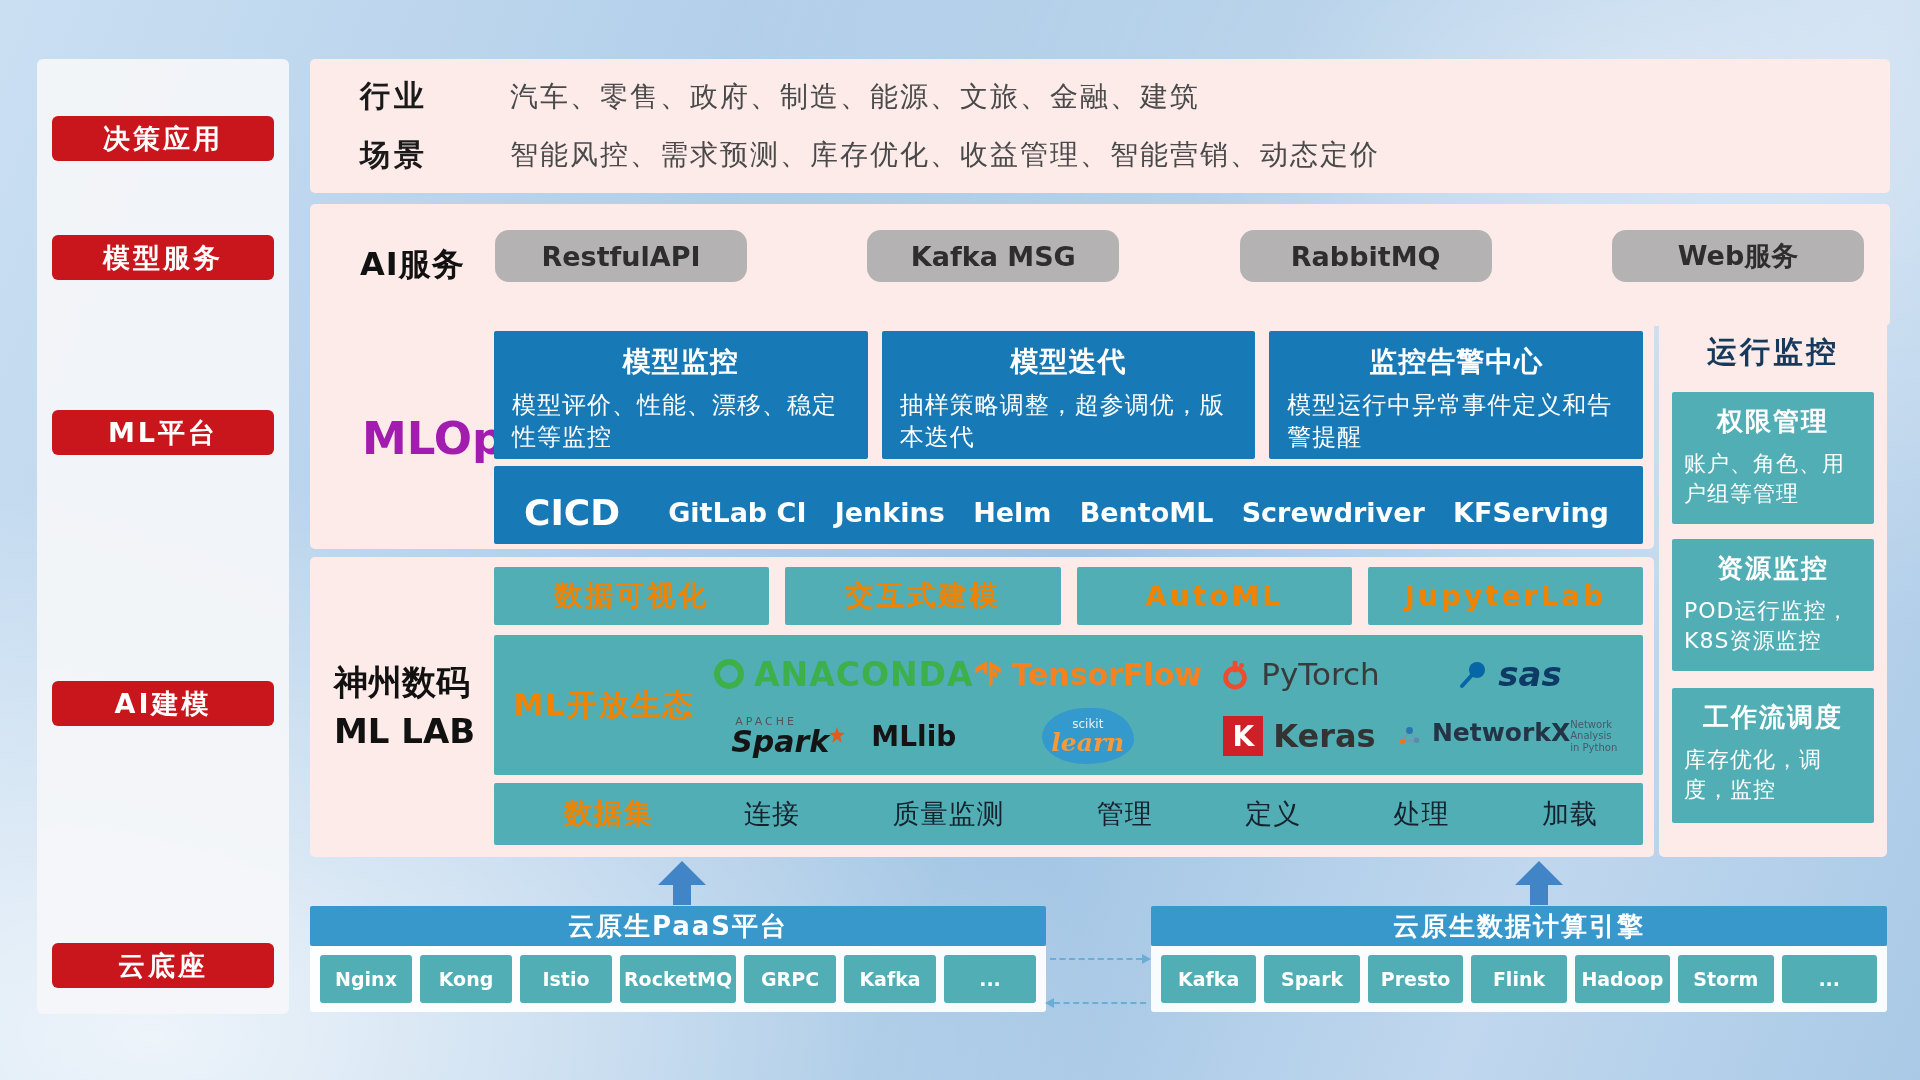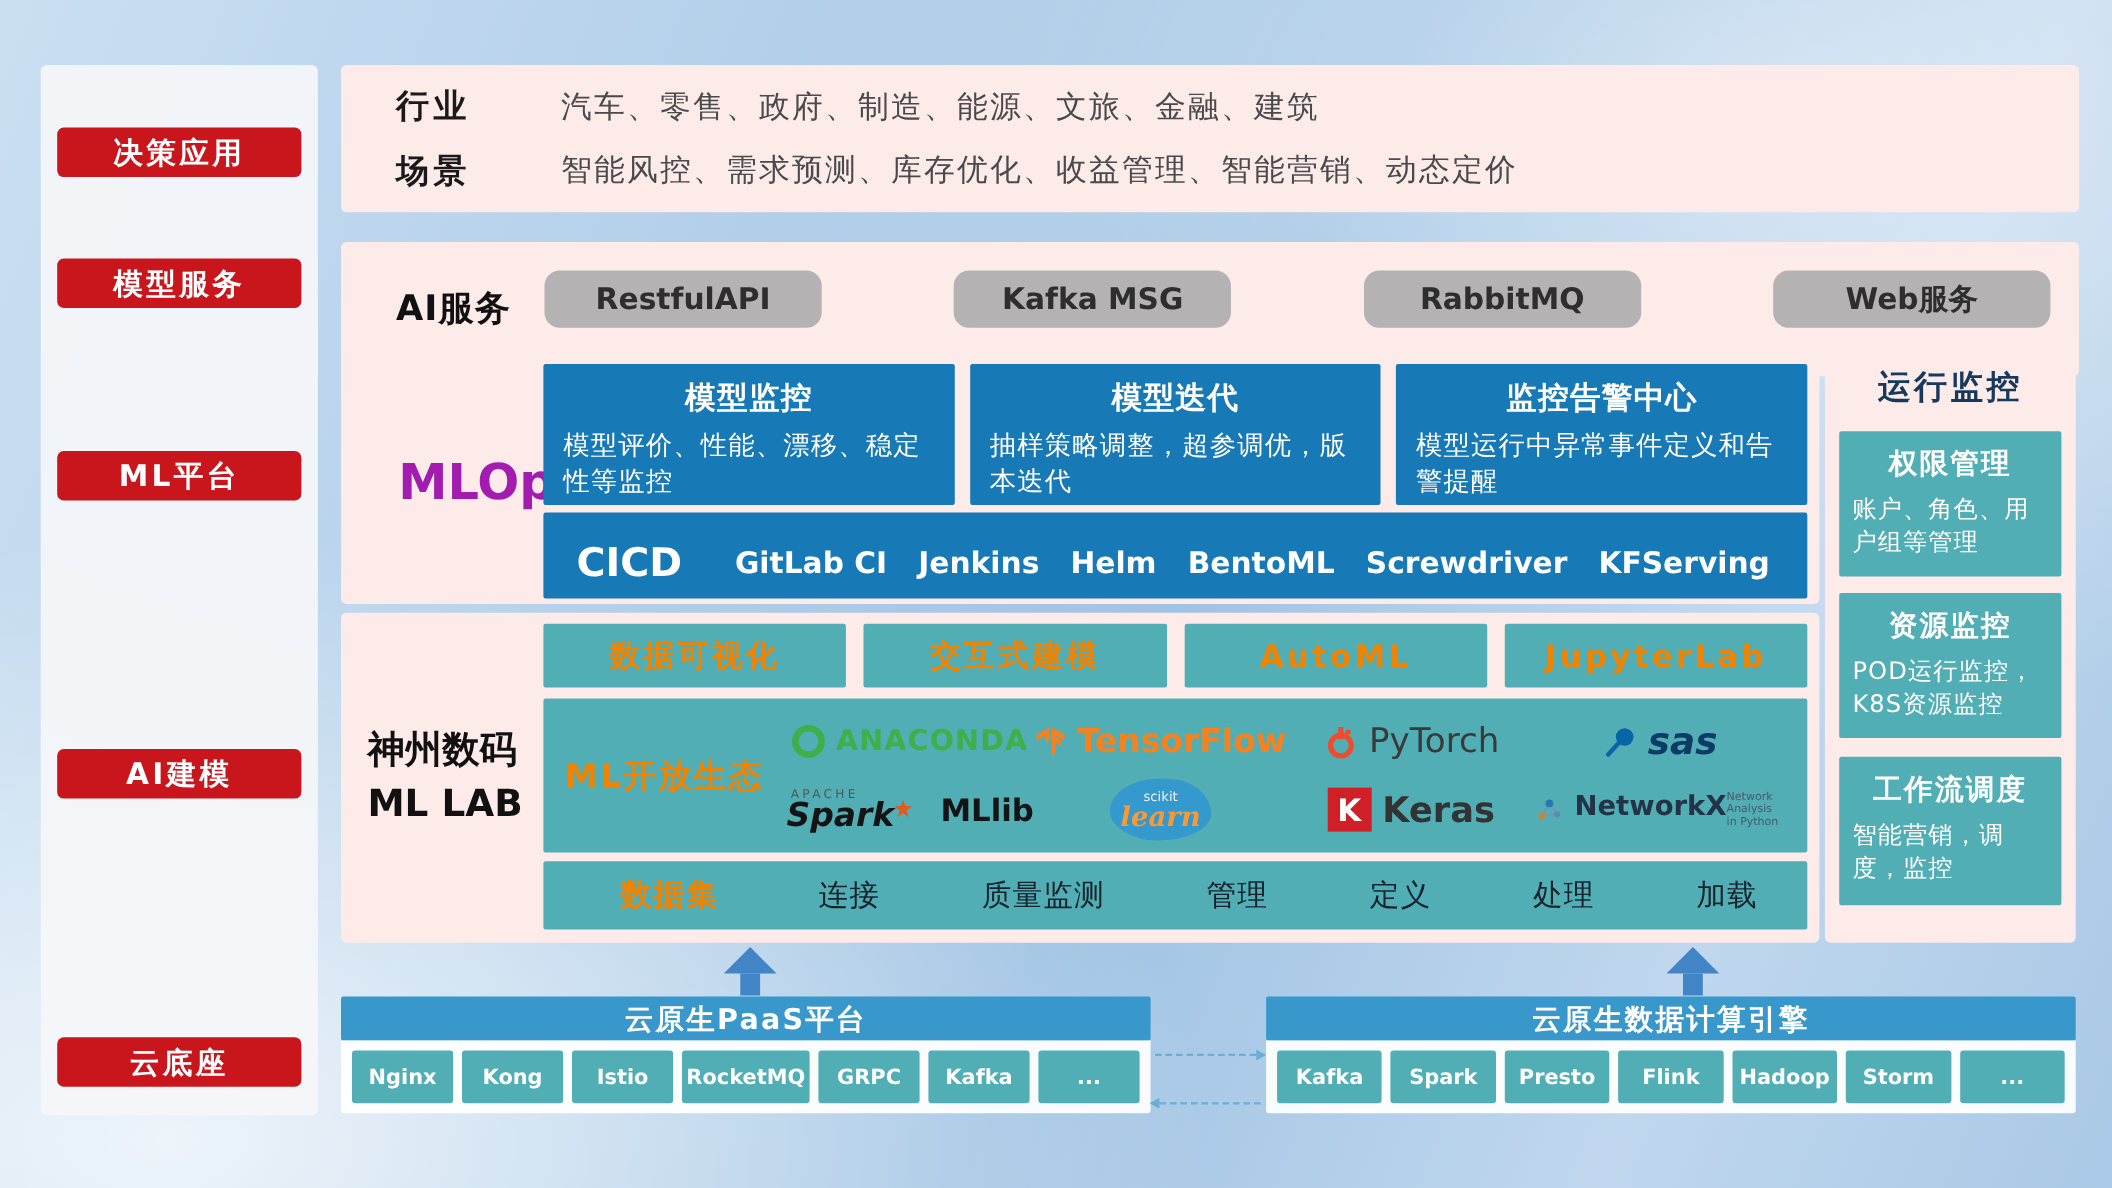--- a/index.html
+++ b/index.html
@@ -18,21 +18,21 @@
   .red-btn{position:absolute;left:15px;width:222px;height:45px;background:#c9161c;color:#fff;
     font-weight:bold;font-size:27px;letter-spacing:3px;border-radius:6px;
     display:flex;align-items:center;justify-content:center}
   
   .band{position:absolute;background:#fcebe8;border-radius:5px}
   .band-industry{left:310px;top:59px;width:1580px;height:134px;
     display:flex;flex-direction:column;justify-content:space-evenly;padding-left:50px}
   .ind-row{display:flex;align-items:center}
   .ind-label{width:150px;font-size:30px;font-weight:bold;color:#1a1a1a;letter-spacing:4px}
   .ind-text{font-size:28px;color:#4a4a4a;letter-spacing:2px}
-  .band-ai{left:310px;top:220px;width:1580px;height:122px}
+  .band-ai{left:310px;top:204px;width:1580px;height:122px}
   .ai-label{position:absolute;left:50px;top:50%;transform:translateY(-50%);
     font-size:32px;font-weight:bold;color:#111;letter-spacing:1px}
   .ai-buttons{position:absolute;left:185px;right:26px;top:26px;height:52px;
     display:flex;justify-content:space-between}
   .gray-btn{width:252px;height:52px;background:#b5b2b3;color:#2e2e2e;font-weight:bold;
     font-size:27px;display:flex;align-items:center;justify-content:center;border-radius:14px}
   
   .band-mlops{left:310px;top:316px;width:1344px;height:233px}
   .mlops-label{position:absolute;left:52px;top:96px;font-size:45px;font-weight:bold;color:#a21caf}
   .mlops-cards{position:absolute;left:184px;top:15px;width:1149px;height:128px;display:flex;gap:14px}
@@ -52,21 +52,21 @@
   .tool-row{position:absolute;left:184px;top:10px;width:1149px;height:58px;display:flex;gap:16px}
   .tool-btn{flex:1;background:#52aeb5;color:#f08300;font-weight:bold;font-size:28px;
     letter-spacing:3px;display:flex;align-items:center;justify-content:center;border-radius:2px}
   .eco-panel{position:absolute;left:184px;top:78px;width:1149px;height:140px;background:#52aeb5;
     border-radius:2px;display:flex;align-items:center}
   .eco-label{width:220px;text-align:center;color:#f08300;font-weight:bold;font-size:30px;letter-spacing:2px}
   .eco-grid{flex:1;height:100%;display:grid;grid-template-columns:repeat(4,1fr);
     grid-template-rows:1fr 1fr;align-items:center;justify-items:center;padding:8px 20px 8px 0}
   .eco-item{display:flex;align-items:center;gap:10px}
   .ana-ring{width:30px;height:30px;border:6px solid #3eb049;border-radius:50%;display:inline-block}
-  .ana-text{color:#3eb049;font-weight:bold;font-size:26px;letter-spacing:1px}
+  .ana-text{color:#3eb049;font-weight:bold;font-size:33px;letter-spacing:1px}
   .tf-text{color:#f5821f;font-weight:bold;font-size:30px}
   .pt-text{color:#3a3a3a;font-weight:500;font-size:31px}
   .sas-text{color:#0e3a66;font-weight:bold;font-size:34px;font-style:italic}
   .spark-logo{display:flex;flex-direction:column;align-items:flex-start;line-height:1}
   .apache{font-size:11px;color:#555;letter-spacing:3px;margin-left:4px}
   .spark-row{display:flex;align-items:flex-start}
   .spark-word{font-size:30px;font-weight:bold;font-style:italic;color:#141414}
   .mllib{font-size:28px;font-weight:bold;color:#141414;margin-left:16px}
   .sk-blob{width:92px;height:56px;background:#3499cd;
     border-radius:50% 45% 55% 50%/55% 60% 45% 50%;
@@ -273,21 +273,21 @@
   <div class="monitor-card" style="top:76px;height:132px">
     <div class="mc-title">权限管理</div>
     <div class="mc-desc">账户、角色、用户组等管理</div>
   </div>
   <div class="monitor-card" style="top:223px;height:132px">
     <div class="mc-title">资源监控</div>
     <div class="mc-desc">POD运行监控，K8S资源监控</div>
   </div>
   <div class="monitor-card" style="top:372px;height:135px">
     <div class="mc-title">工作流调度</div>
-    <div class="mc-desc">智能营销，调度，监控</div>
+    <div class="mc-desc">库存优化，调度，监控</div>
   </div>
 </section>
 
 <div class="arrow-up" style="left:658px;top:861px">
   <span class="head"></span>
     <span class="stem"></span>
 </div>
 <div class="arrow-up" style="left:1515px;top:861px">
   <span class="head"></span>
     <span class="stem"></span>

